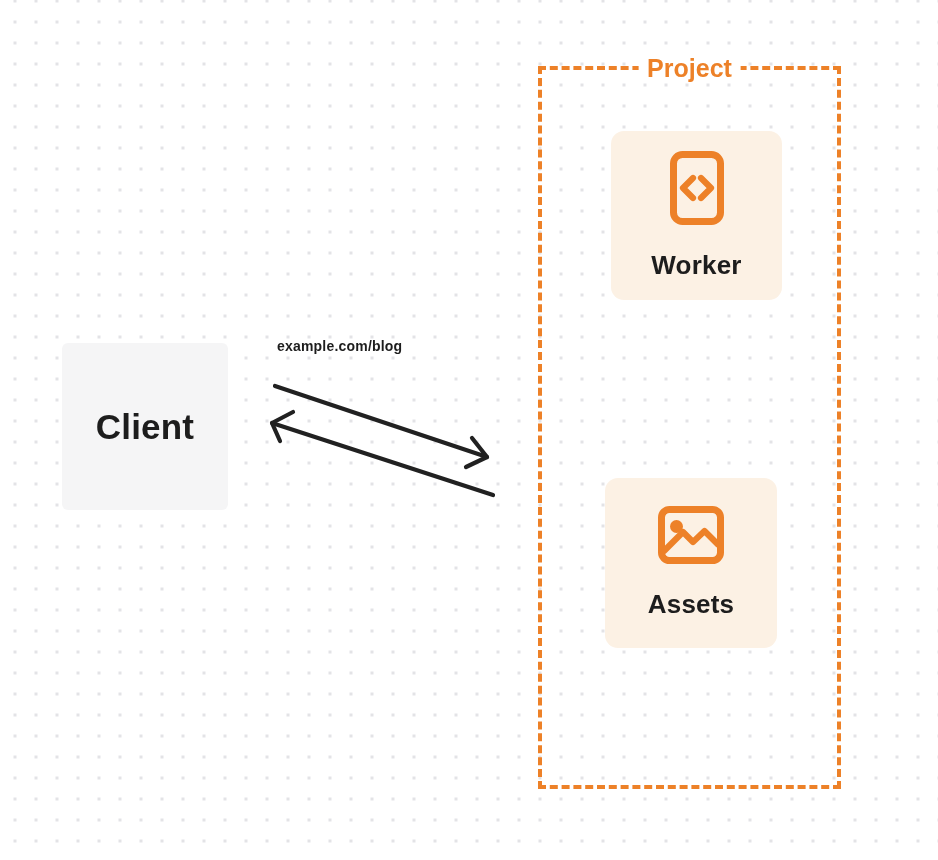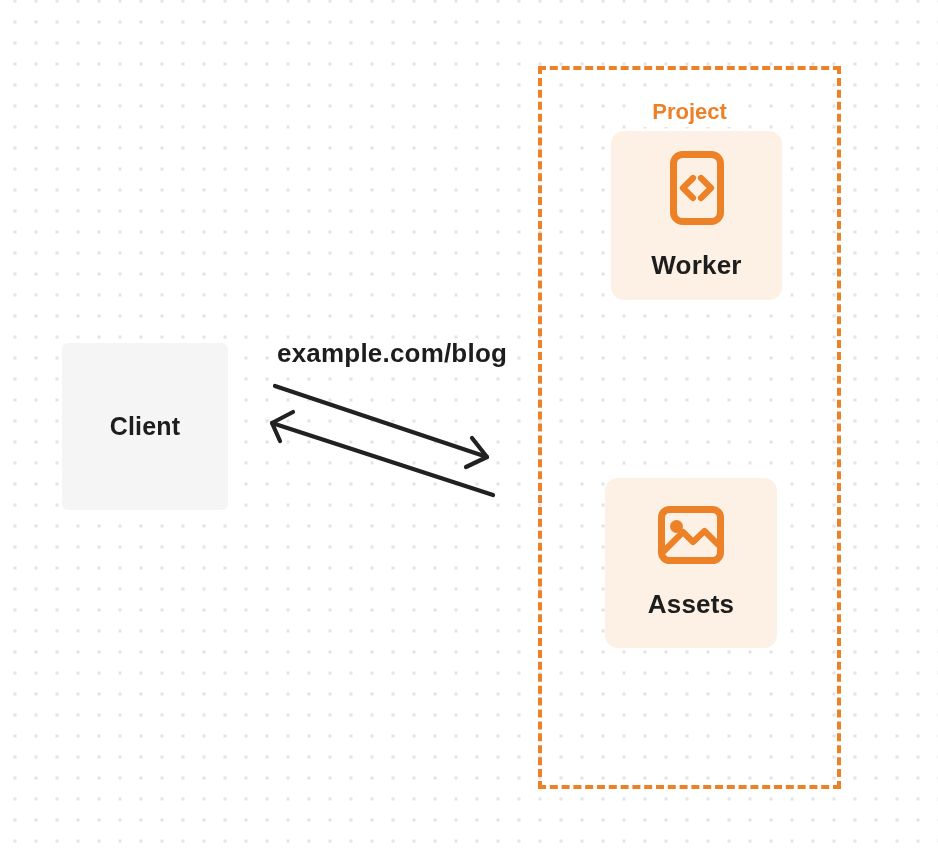--- a/index.html
+++ b/index.html
@@ -26,32 +26,32 @@
     top: 343px;
     width: 166px;
     height: 167px;
     background: var(--client-bg, #f5f5f6);
     border-radius: 6px;
     display: flex;
     align-items: center;
     justify-content: center;
   }
   .client-box .node-label {
-    font-size: 25px;
+    font-size: 35px;
     font-weight: 700;
     color: var(--text-dark, #1d1d1d);
     letter-spacing: 0.2px;
   }
 
   
   .request-label {
     position: absolute;
     left: 277px;
     top: 338px;
-    font-size: 26px;
+    font-size: 14px;
     font-weight: 700;
     color: var(--text-dark, #1d1d1d);
     letter-spacing: 0.2px;
     white-space: nowrap;
   }
 
   
   .arrows-svg {
     position: absolute;
     left: 255px;
@@ -77,26 +77,25 @@
     box-sizing: border-box;
     border: 4px dashed var(--accent, #ed8128);
   }
   .project-title {
     position: absolute;
     top: -17px;
     left: 50%;
     transform: translateX(-50%);
     background: var(--background, #ffffff);
     padding: 0 9px;
-    font-size: 22px;
+    font-size: 25px;
     font-weight: 700;
     color: var(--accent, #ed8128);
     white-space: nowrap;
     line-height: 30px;
-    margin-top: 44px;
   }
 
   
   .node-card {
     position: absolute;
     background: var(--card-bg, #fcf1e4);
     border-radius: 13px;
     display: flex;
     flex-direction: column;
     align-items: center;

